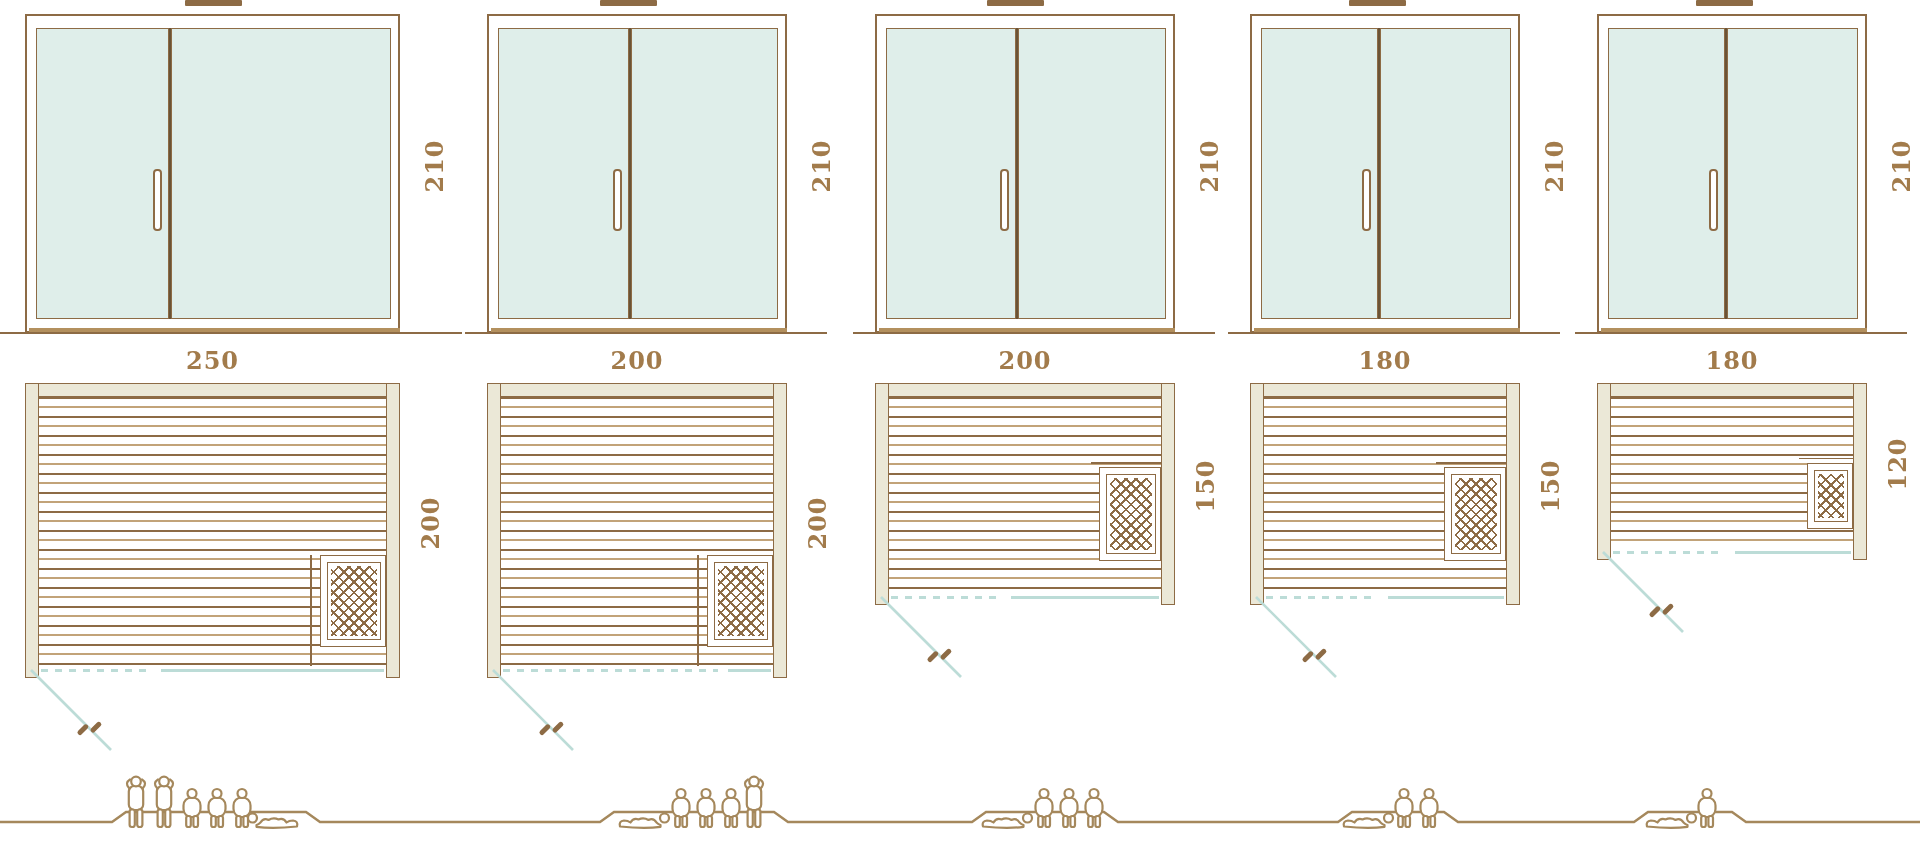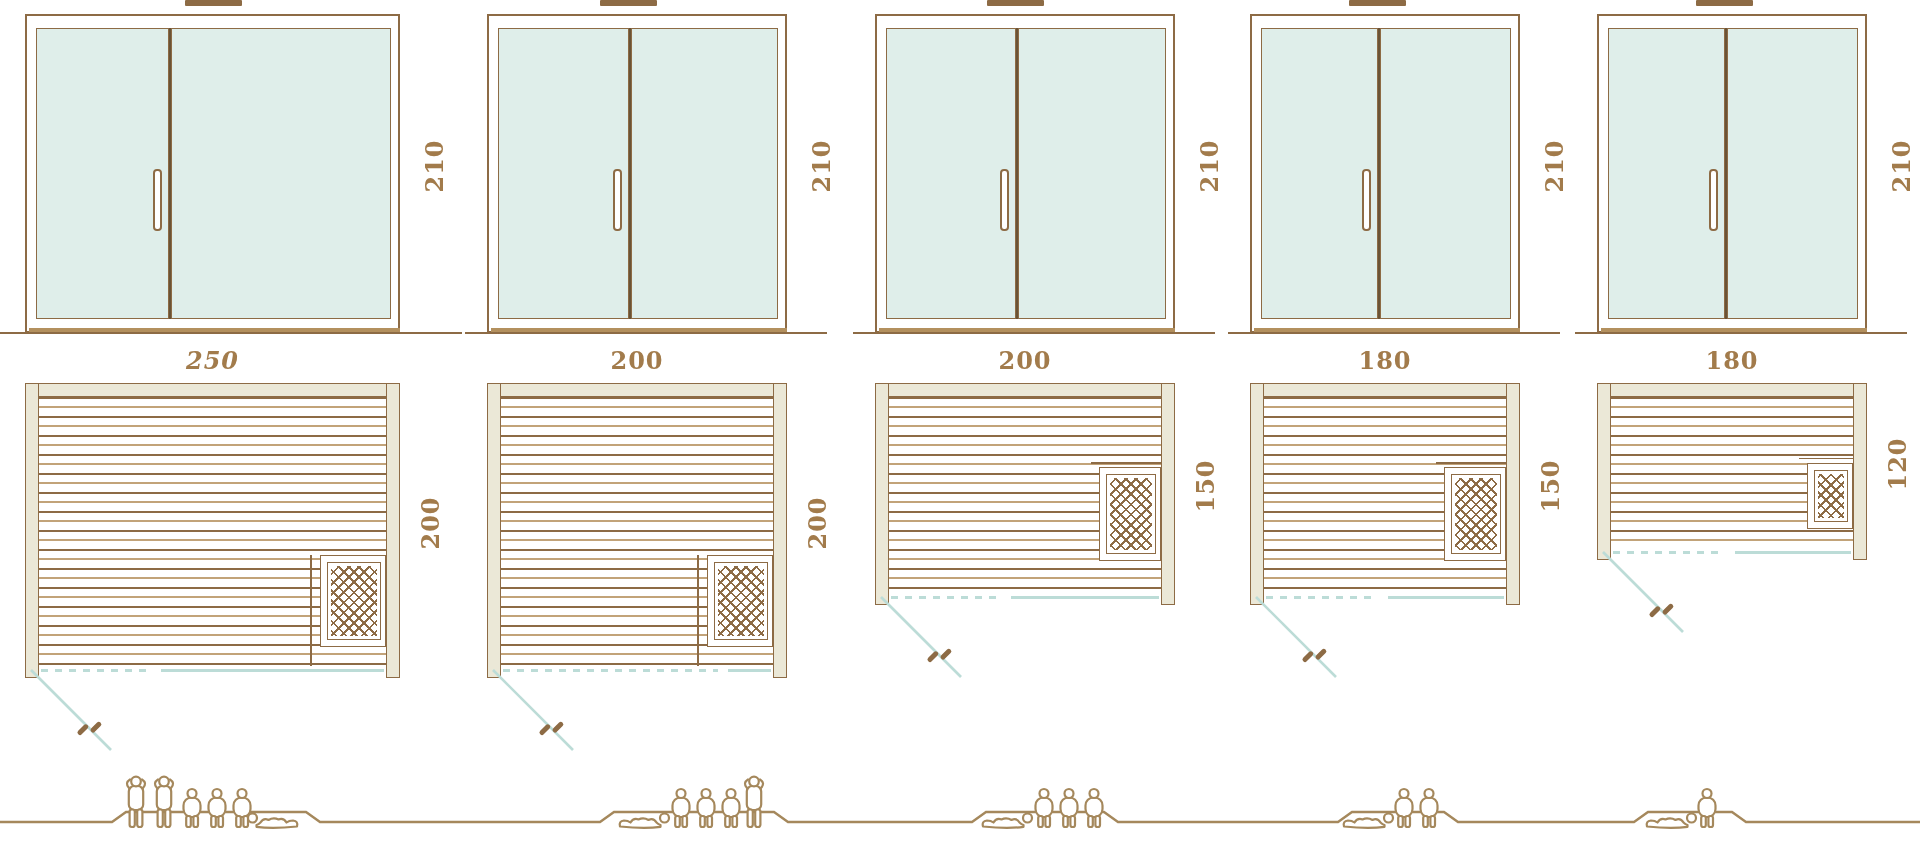--- a/index.html
+++ b/index.html
@@ -53,21 +53,21 @@
       <div class="stub" style="left: 159.5px; top: 0px; width: 57px; height: 5.5px;"></div>
       <div class="abs door-frame" style="left: 0px; top: 14px; width: 375px; height: 319px;">
         <div class="pane" style="left: 9px; top: 12px; width: 133px; height: 291px;"></div>
         <div class="pane" style="left: 144px; top: 12px; width: 220px; height: 291px;"></div>
         <div class="divider" style="left: 142px; top: 12px; width: 2.4px; height: 291px;"></div>
         <div class="handle" style="left: 126px; top: 153px; width: 9px; height: 62px;"></div>
         <div class="threshold" style="left: 2px; top: 312px; width: 371px; height: 5px;"></div>
       </div>
       <div class="gline" style="top: 332px; left: -25px; width: 462px;"></div>
       <div class="abs dim-label rot" style="left: 409px; top: 166px;">210</div>
-      <div class="abs dim-label" style="left: 0px; top: 346px; width: 375px; font-style: italic;">250</div>
+      <div class="abs dim-label" style="left: 0px; top: 346px; width: 375px;">250</div>
       <div class="abs" style="left: 0px; top: 383px; width: 375px; height: 295px;">
         <div class="wall" style="left: 0px; top: 0px; width: 375px; height: 14px;"></div>
         <div class="wall" style="left: 0px; top: 0px; width: 14px; height: 295px;"></div>
         <div class="wall" style="left: 361px; top: 0px; width: 14px; height: 295px;"></div>
         <div class="slats" style="left: 14px; top: 14px; width: 347px; height: 269px;"></div>
         <div class="bench" style="left: 295px; top: 172px; width: 66px; height: 92px;"></div>
         <div class="heater" style="left: 302px; top: 179px; width: 54px; height: 78px;"></div>
         <div class="benchline-v" style="left: 285px; top: 172px; height: 111px;"></div>
         <div class="teal-dash" style="left: 16px; top: 286px; width: 110px;"></div>
         <div class="teal-solid" style="left: 136px; top: 286px; width: 223px;"></div>

